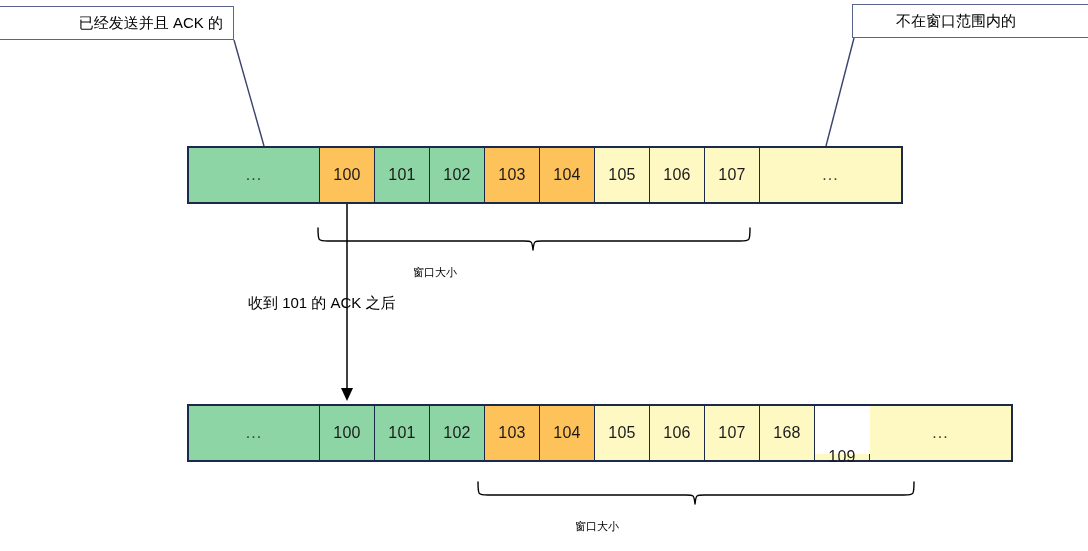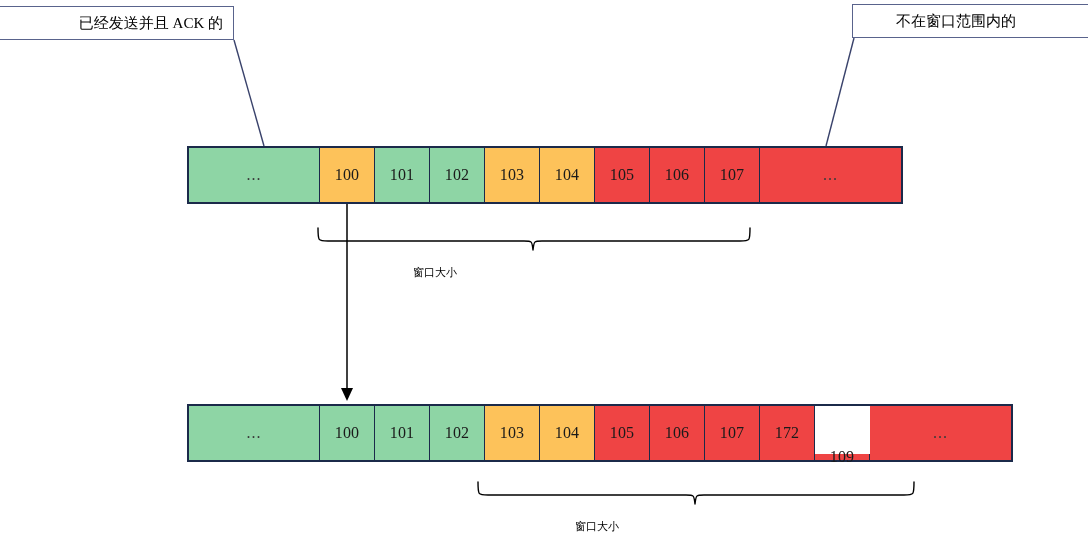--- a/index.html
+++ b/index.html
@@ -14,21 +14,20 @@
     overflow: hidden;
     font-family: "Liberation Sans", "DejaVu Sans", sans-serif;
     color: #1a1a1a;
   }
 
   #canvas {
     position: absolute;
     left: 0; top: 0;
     width: 928px;
     height: 551px;
-    font-family: Liberation Serif, serif;
   }
 
   .svg-layer {
     position: absolute;
     left: 0; top: 0;
     width: 1088px;
     height: 551px;
     pointer-events: none;
   }
 
@@ -87,21 +86,21 @@
     display: flex;
     align-items: center;
     justify-content: center;
     font-size: 16px;
     color: #1a1a1a;
     letter-spacing: 0.2px;
   }
   .cell:last-child { border-right: none; }
   .cell.green  { background: #8ed5a5; }
   .cell.orange { background: #fdc25a; }
-  .cell.beige  { background: #ef4444; }
+  .cell.beige  { background: #fef9c3; }
   .cell.ellipsis { color: #3a3a3a; letter-spacing: 1px; }
 
   
   .brace-label {
     position: absolute;
     font-size: 11px;
     color: #000000;
     white-space: nowrap;
     text-align: center;
   }
@@ -173,23 +172,24 @@
   <div class="row" id="row-2">
       <div class="cell green ellipsis" style="width: 131px;">...</div>
       <div class="cell green" style="width: 55px;">100</div>
       <div class="cell green" style="width: 55px;">101</div>
       <div class="cell green" style="width: 55px;">102</div>
       <div class="cell orange" style="width: 55px;">103</div>
       <div class="cell orange" style="width: 55px;">104</div>
       <div class="cell beige" style="width: 55px;">105</div>
       <div class="cell beige" style="width: 55px;">106</div>
       <div class="cell beige" style="width: 55px;">107</div>
-      <div class="cell beige" style="width: 55px;">172</div>
+      <div class="cell beige" style="width: 55px;">168</div>
       <div class="cell beige" style="width: 55px; margin-top: 48px;">109</div>
       <div class="cell beige ellipsis" style="width: 141px;">...</div>
     </div>
 
+  <div id="ack-text">收到 101 的 ACK 之后</div>
 
   <div class="brace-label" id="brace-label-1">窗口大小</div>
 
   <div class="brace-label" id="brace-label-2">窗口大小</div>
 
 </div>
 
 </body></html>

